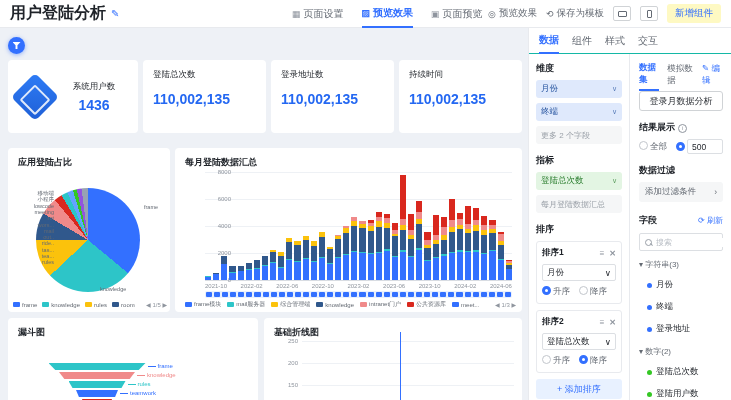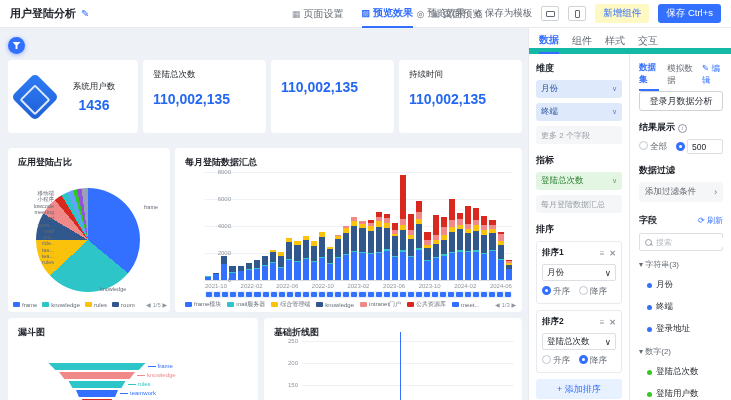--- a/index.html
+++ b/index.html
@@ -3,21 +3,21 @@
 <meta charset="utf-8">
 <style>
   * { margin:0; padding:0; box-sizing:border-box; }
   html,body { width:731px; height:400px; overflow:hidden; background:#fff;
     font-family:"Liberation Sans", sans-serif; }
   #app { position:relative; width:731px; height:400px; }
 
   
   #topbar { position:absolute; left:0; top:0; width:731px; height:28px; background:#fff;
     border-bottom:1px solid #e8eaee; display:flex; align-items:center; padding:0 10px; z-index:5; }
-  .t-title { font-size:11px; font-weight:bold; color:#1f2329; }
+  .t-title { font-size:16px; font-weight:bold; color:#1f2329; }
   .t-edit { color:#3370ff; font-size:10px; margin-left:5px; cursor:pointer; }
   .t-tabs { position:absolute; left:292px; top:0; height:28px; display:flex; gap:18px; }
   .t-tab { display:flex; align-items:center; gap:3px; font-size:10px; color:#646a73; height:28px; cursor:pointer; }
   .t-tab .tico { font-size:9px; color:#8f959e; }
   .t-tab.active { color:#3370ff; border-bottom:2px solid #3370ff; font-weight:bold; }
   .t-tab.active .tico { color:#3370ff; }
   .t-right { margin-left:auto; display:flex; align-items:center; gap:9px; }
   .t-act { font-size:9.5px; color:#646a73; display:flex; align-items:center; gap:3px; cursor:pointer; }
   .t-act .aico { font-size:9px; }
   .dev-btn { width:18px; height:15px; border:1px solid #d0d3d6; border-radius:2px; background:#fff;
@@ -88,21 +88,21 @@
   .f-line { position:absolute; height:1px; width:8px; }
 
   
   .ln-g { position:absolute; left:38px; right:8px; height:1px; background:#eef1f5; }
   .ln-y { position:absolute; left:8px; width:26px; text-align:right; font-size:6px; color:#8f959e; }
   #vline { position:absolute; left:136px; top:14px; bottom:0; width:1px; background:#3370ff; }
 
   
   #panel { position:absolute; left:528px; top:28px; width:203px; height:372px; background:#fff;
     border-left:1px solid #e8eaee; }
-  .p-tabs { height:26px; border-bottom:6px solid #14b8a6; display:flex; gap:13px; padding:0 10px; }
+  .p-tabs { height:26px; border-bottom:1px solid #14b8a6; display:flex; gap:13px; padding:0 10px; }
   .p-tab { font-size:10px; color:#646a73; display:flex; align-items:center; height:26px; cursor:pointer; }
   .p-tab.active { color:#3370ff; font-weight:bold; border-bottom:2px solid #3370ff; }
   .p-left { position:absolute; left:0; top:26px; width:101px; bottom:0; border-right:1px solid #e8eaee;
     padding:8px 7px; overflow:hidden; }
   .p-right { position:absolute; left:102px; right:0; top:26px; bottom:0; padding:8px 8px; overflow:hidden; }
   .sec { font-size:9px; font-weight:bold; color:#1f2329; margin:10px 0 5px; }
   .sec.first { margin-top:0; }
   .pill { height:18px; border-radius:3px; display:flex; align-items:center; justify-content:space-between;
     padding:0 5px; font-size:8.5px; margin-bottom:5px; cursor:pointer; }
   .pill.blue { background:#dfe9fc; color:#24529e; }
@@ -184,21 +184,20 @@
         <span class="aico">⟲</span>
         <span>保存为模板</span>
       </span>
       <span class="dev-btn">
           <span class="mon"></span>
         </span>
       <span class="dev-btn">
           <span class="pho"></span>
         </span>
       <button class="btn soft">新增组件</button>
-      <button class="btn primary">保存 Ctrl+s</button>
     </div>
   </div>
 
   <div id="canvas">
     <div class="float-btn">
       <span class="funnel-glyph"></span>
     </div>
 
     <div class="kpi-row">
       <div class="kpi-card first">
@@ -206,20 +205,21 @@
         <span class="kv">
           <div class="kpi-title">系统用户数</div>
           <div class="kpi-value">1436</div>
         </span>
       </div>
       <div class="kpi-card">
         <div class="kpi-title">登陆总次数</div>
         <div class="kpi-value">110,002,135</div>
       </div>
       <div class="kpi-card">
+        <div class="kpi-title">登录地址数</div>
         <div class="kpi-value">110,002,135</div>
       </div>
       <div class="kpi-card">
         <div class="kpi-title">持续时间</div>
         <div class="kpi-value">110,002,135</div>
       </div>
     </div>
 
     <div class="card" id="pie-card">
       <div class="card-title">应用登陆占比</div>

